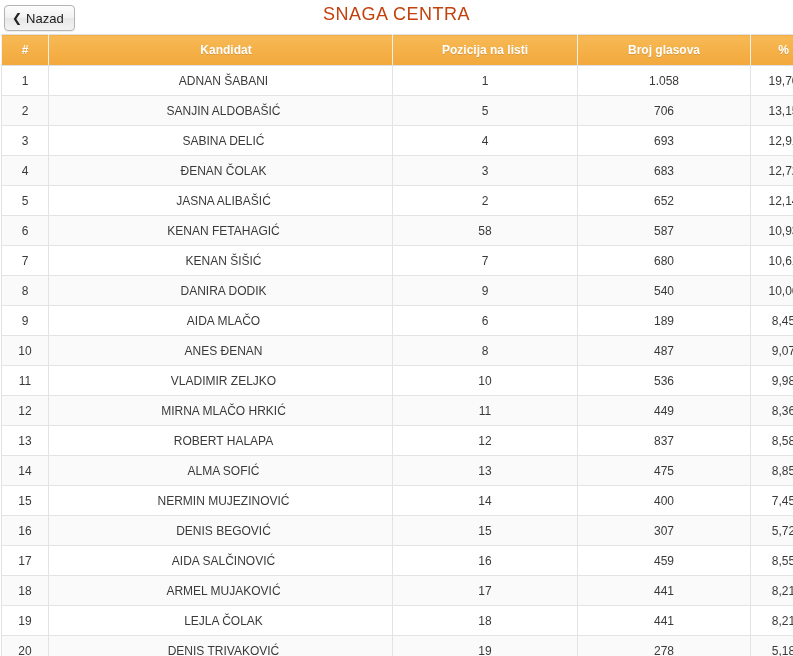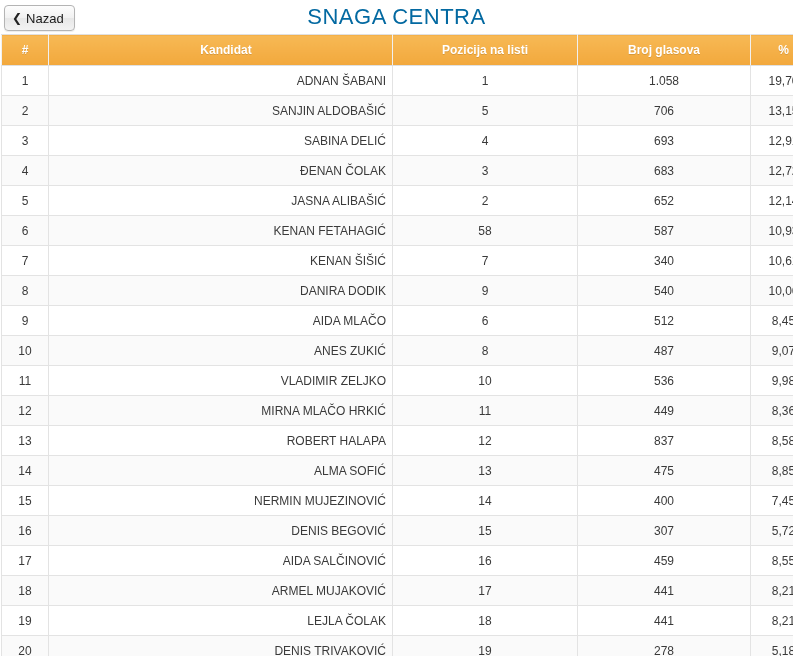--- a/index.html
+++ b/index.html
@@ -47,22 +47,22 @@
     font-size: 12px;
     line-height: 1;
     color: #222;
   }
   .page-title {
     position: absolute;
     left: 0;
     right: 0;
     top: 4px;
     text-align: center;
-    font-size: 22px;
-    color: #0369a1;
+    font-size: 18px;
+    color: #c2410c;
     letter-spacing: 0.5px;
   }
   
   table.results {
     width: 791px;
     border-collapse: collapse;
     table-layout: fixed;
     margin: 0 1px;
   }
   table.results th {
@@ -82,21 +82,21 @@
     height: 29px;
     border: 1px solid #e3e3e3;
     font-size: 12px;
     color: #3a3a3a;
     padding: 0 6px;
     white-space: nowrap;
     overflow: hidden;
     text-overflow: ellipsis;
   }
   .col-rank { width: 44px; text-align: center; }
-  .col-name { width: 330px; text-align: right; padding-left: 12px !important; }
+  .col-name { width: 330px; text-align: center; padding-left: 12px !important; }
   .col-pos  { width: 182px; text-align: center; margin-top: 39px; }
   .col-votes{ width: 170px; text-align: center; }
   .col-pct  { width: 63px; text-align: center; }
   tbody tr:nth-child(odd) td { background: #ffffff; }
   tbody tr:nth-child(even) td { background: #fafafa; }
 </style>
 </head>
 <body>
 
 <div class="page">
@@ -159,40 +159,40 @@
           <td class="col-rank">6</td>
           <td class="col-name">KENAN FETAHAGIĆ</td>
           <td class="col-pos">58</td>
           <td class="col-votes">587</td>
           <td class="col-pct">10,93</td>
         </tr>
         <tr>
           <td class="col-rank">7</td>
           <td class="col-name">KENAN ŠIŠIĆ</td>
           <td class="col-pos">7</td>
-          <td class="col-votes">340</td>
+          <td class="col-votes">680</td>
           <td class="col-pct">10,61</td>
         </tr>
         <tr>
           <td class="col-rank">8</td>
           <td class="col-name">DANIRA DODIK</td>
           <td class="col-pos">9</td>
           <td class="col-votes">540</td>
           <td class="col-pct">10,06</td>
         </tr>
         <tr>
           <td class="col-rank">9</td>
           <td class="col-name">AIDA MLAČO</td>
           <td class="col-pos">6</td>
-          <td class="col-votes">512</td>
+          <td class="col-votes">189</td>
           <td class="col-pct">8,45</td>
         </tr>
         <tr>
           <td class="col-rank">10</td>
-          <td class="col-name">ANES ZUKIĆ</td>
+          <td class="col-name">ANES ĐENAN</td>
           <td class="col-pos">8</td>
           <td class="col-votes">487</td>
           <td class="col-pct">9,07</td>
         </tr>
         <tr>
           <td class="col-rank">11</td>
           <td class="col-name">VLADIMIR ZELJKO</td>
           <td class="col-pos">10</td>
           <td class="col-votes">536</td>
           <td class="col-pct">9,98</td>

